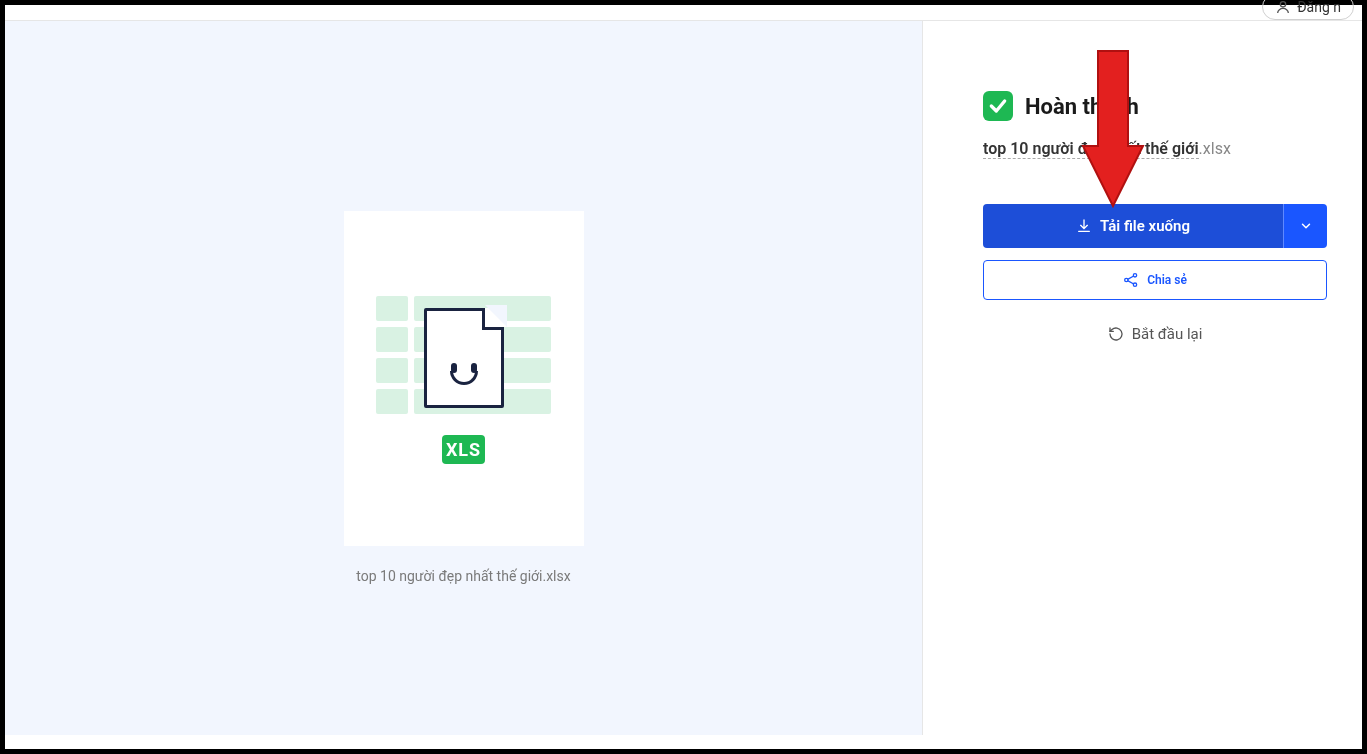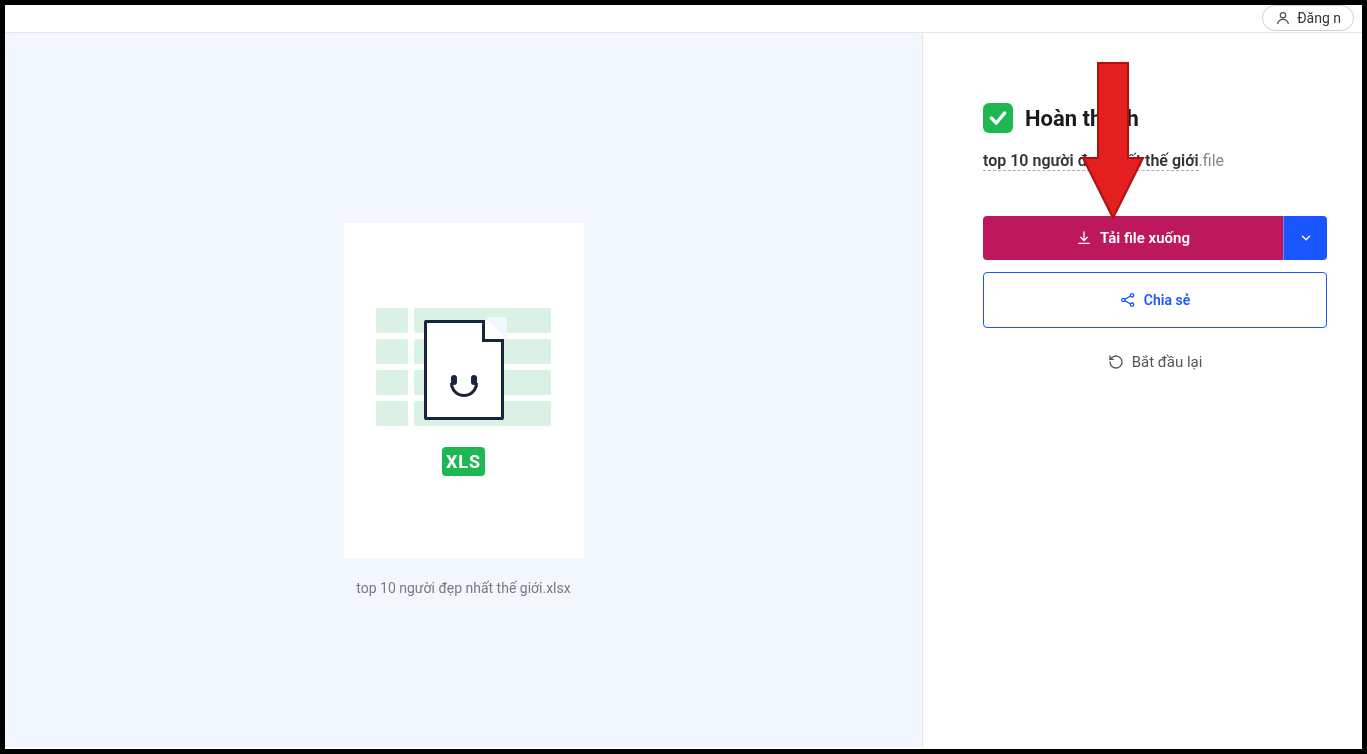--- a/index.html
+++ b/index.html
@@ -12,25 +12,25 @@
 }
 .frame {
   position: absolute;
   top: 5px;
   left: 5px;
   right: 5px;
   bottom: 5px;
   background: #fff;
 }
 .header {
-  height: 28px;
+  height: 16px;
   border-bottom: 1px solid #e6e6e6;
   display: flex;
   justify-content: flex-end;
-  align-items: flex-start;
+  align-items: flex-end;
   padding: 0 8px;
 }
 .login-btn {
   display: flex;
   align-items: center;
   gap: 6px;
   border: 1px solid #d0d0d0;
   border-radius: 16px;
   padding: 4px 12px;
   font-size: 14px;
@@ -200,21 +200,21 @@
   display: flex;
   flex-direction: column;
   gap: 12px;
 }
 .btn-download-wrap {
   display: flex;
   height: 44px;
 }
 .btn-download {
   flex: 1;
-  background: #be185d;
+  background: #1d4ed8;
   color: #fff;
   font-size: 15px;
   font-weight: 600;
   display: flex;
   align-items: center;
   justify-content: center;
   gap: 8px;
   cursor: pointer;
   border-radius: 4px 0 0 4px;
 }
@@ -222,25 +222,25 @@
   width: 44px;
   background: #1a56ff;
   border-left: 1px solid rgba(255,255,255,0.3);
   display: flex;
   align-items: center;
   justify-content: center;
   cursor: pointer;
   border-radius: 0 4px 4px 0;
 }
 .btn-secondary {
-  height: 56px;
+  height: 40px;
   border: 1px solid #1a56ff;
   color: #1a56ff;
   background: #fff;
-  font-size: 14px;
+  font-size: 12px;
   font-weight: 600;
   display: flex;
   align-items: center;
   justify-content: center;
   gap: 8px;
   cursor: pointer;
   border-radius: 4px;
 }
 .btn-tertiary {
   height: 44px;
@@ -319,21 +319,21 @@
       <div class="status-row">
         <div class="check-box">
           <svg width="20" height="20" viewBox="0 0 24 24" fill="none" stroke="#fff" stroke-width="4" stroke-linecap="round" stroke-linejoin="round">
               <polyline points="4 12 10 18 20 6"></polyline>
             </svg>
         </div>
         <div class="status-text">Hoàn thành</div>
       </div>
 
       <div class="filename-row">
-        <span class="filename-base">top 10 người đẹp nhất thế giới</span><span class="filename-ext">.file</span>
+        <span class="filename-base">top 10 người đẹp nhất thế giới</span><span class="filename-ext">.xlsx</span>
       </div>
 
       <div class="btn-group">
         <div class="btn-download-wrap">
           <div class="btn-download">
             <svg width="16" height="16" viewBox="0 0 24 24" fill="none" stroke="#fff" stroke-width="2" stroke-linecap="round">
                 <path d="M12 3v12M7 11l5 5 5-5M4 20h16"></path>
               </svg>
             <span>Tải file xuống</span>
           </div>

